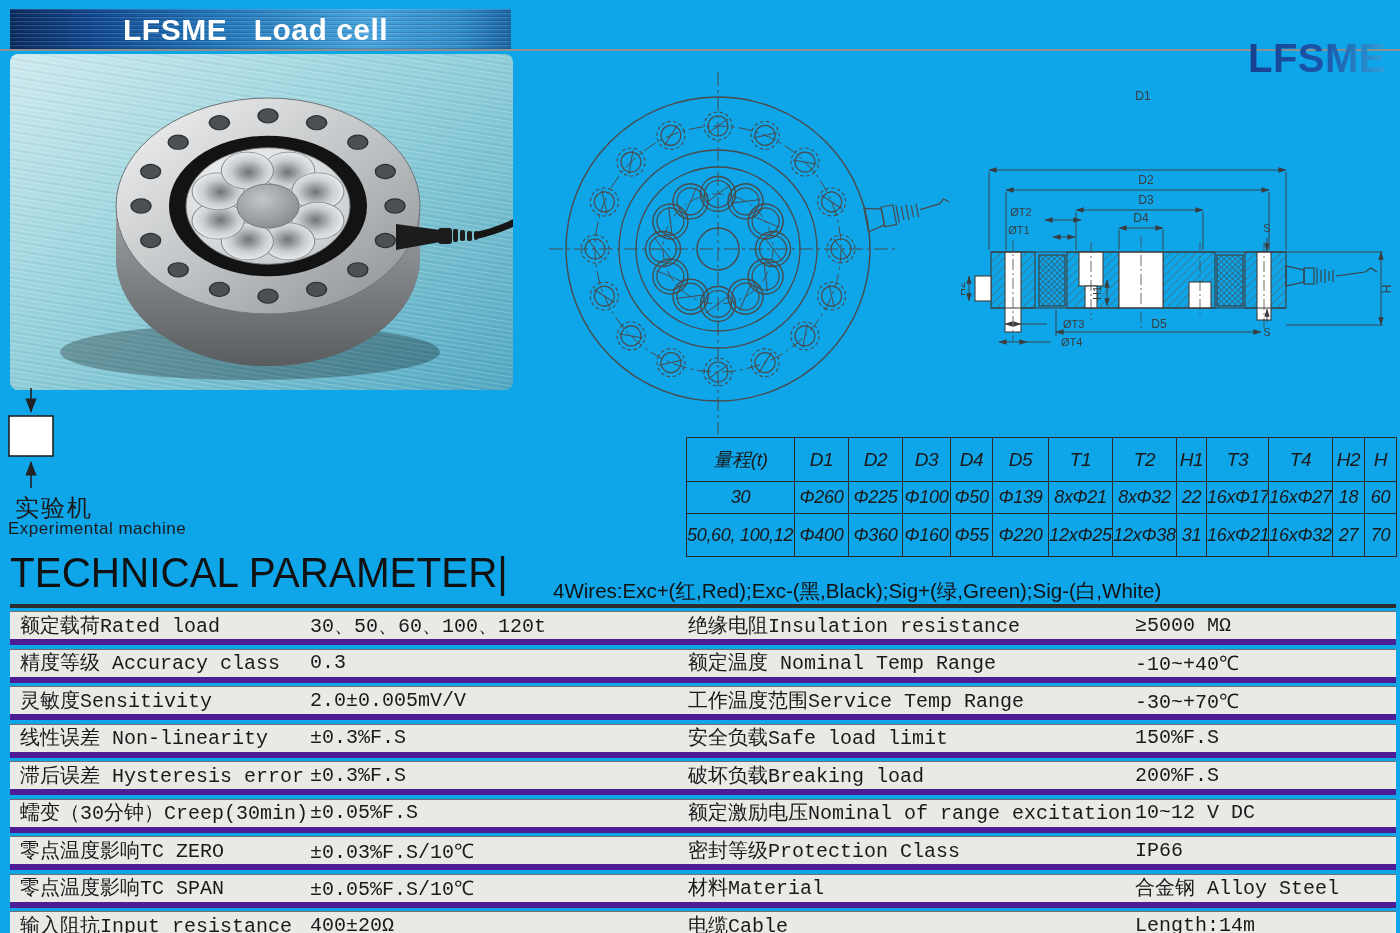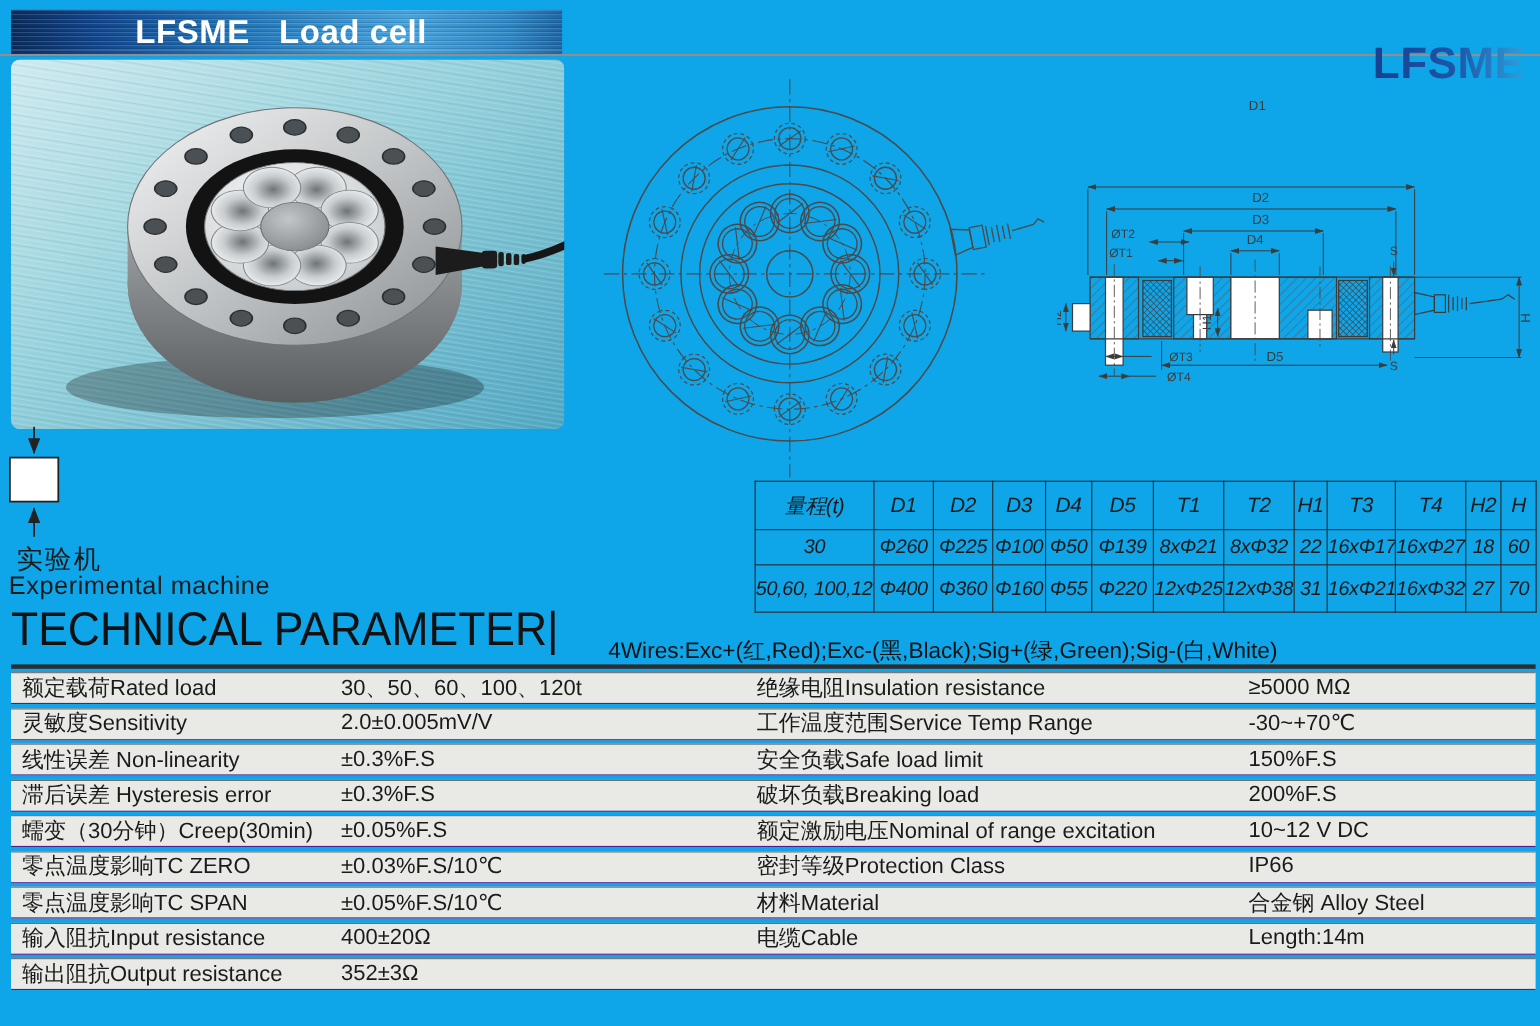--- a/index.html
+++ b/index.html
@@ -31,31 +31,31 @@
   .dim-table td{border:1.5px solid #2a2a2a;text-align:center;vertical-align:middle;
     font-size:18px;padding:0;letter-spacing:-.3px;white-space:nowrap;overflow:hidden;}
   .dim-table tr.hd td{height:43px;font-size:19px;}
   .dim-table tr.r1 td{height:31px;}
   .dim-table tr.r2 td{height:42px;}
   .pre{white-space:pre-line;font-size:17px;line-height:19px;}
 
   
   .exp-svg{position:absolute;left:6px;top:386px;width:62px;height:108px;}
   .exp-zh{position:absolute;left:15px;top:492px;font-size:24px;letter-spacing:2px;text-align:center;}
-  .exp-en{position:absolute;left:8px;top:519px;font-size:23px;letter-spacing:.5px;}
+  .exp-en{position:absolute;left:8px;top:519px;font-size:17px;letter-spacing:.5px;}
 
   
   .tech-title{position:absolute;left:10px;top:548px;font-size:43px;font-weight:400;
     transform:scaleX(.94);transform-origin:left center;white-space:nowrap;color:#111;}
   .tech-note{position:absolute;left:553px;top:577px;font-size:20.5px;color:#111;white-space:nowrap;}
   .heading-rule{position:absolute;left:10px;top:604px;width:1386px;height:3.5px;background:#2d2d2d;}
 
   .params{position:absolute;left:10px;top:611px;width:1386px;}
   .prow{position:relative;height:27px;background:#e9e9e6;border-top:1px solid #6f6f6f;
-    border-bottom:1px solid #4c1d95;margin-bottom:3.5px;}
+    border-bottom:6px solid #4c1d95;margin-bottom:3.5px;font-family:Liberation Mono, monospace;}
   .prow span{position:absolute;top:50%;transform:translateY(-52%);font-size:20px;white-space:nowrap;}
   .ll{left:10px;} .lv{left:300px;text-align:center;} .rl{left:678px;} .rv{left:1125px;}
 </style>
 </head>
 <body>
 
 <div class="page">
 
   <div class="banner">
     <div class="banner-title">LFSME   Load cell</div>
@@ -404,20 +404,26 @@
   <div class="heading-rule"></div>
 
   <div class="params">
     <div class="prow">
       <span class="ll">额定载荷Rated load</span>
       <span class="lv">30、50、60、100、120t</span>
       <span class="rl">绝缘电阻Insulation resistance</span>
       <span class="rv">≥5000 MΩ</span>
     </div>
     <div class="prow">
+      <span class="ll">精度等级 Accuracy class</span>
+      <span class="lv">0.3</span>
+      <span class="rl">额定温度 Nominal Temp Range</span>
+      <span class="rv">-10~+40℃</span>
+    </div>
+    <div class="prow">
       <span class="ll">灵敏度Sensitivity</span>
       <span class="lv">2.0±0.005mV/V</span>
       <span class="rl">工作温度范围Service Temp Range</span>
       <span class="rv">-30~+70℃</span>
     </div>
     <div class="prow">
       <span class="ll">线性误差 Non-linearity</span>
       <span class="lv">±0.3%F.S</span>
       <span class="rl">安全负载Safe load limit</span>
       <span class="rv">150%F.S</span>

